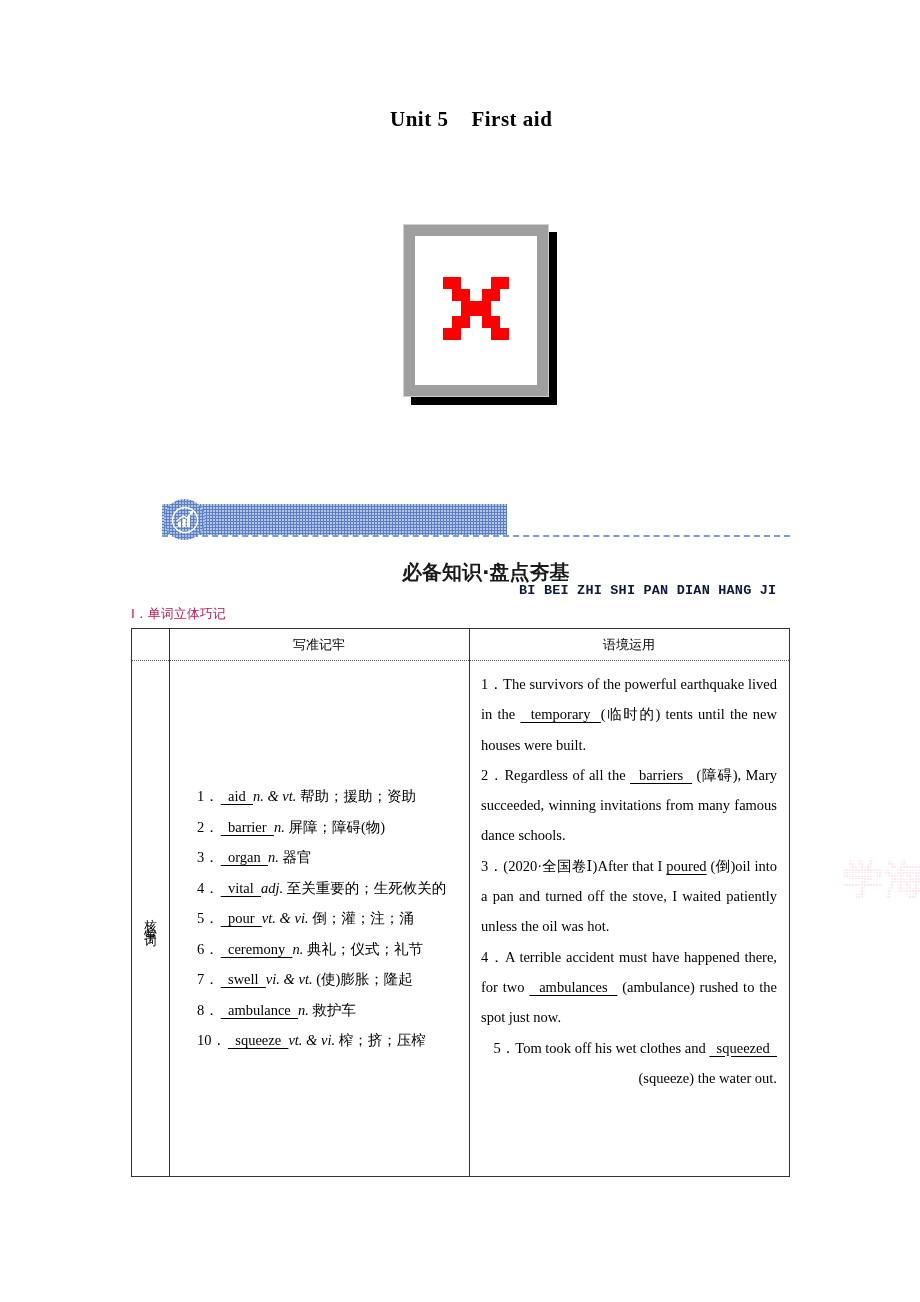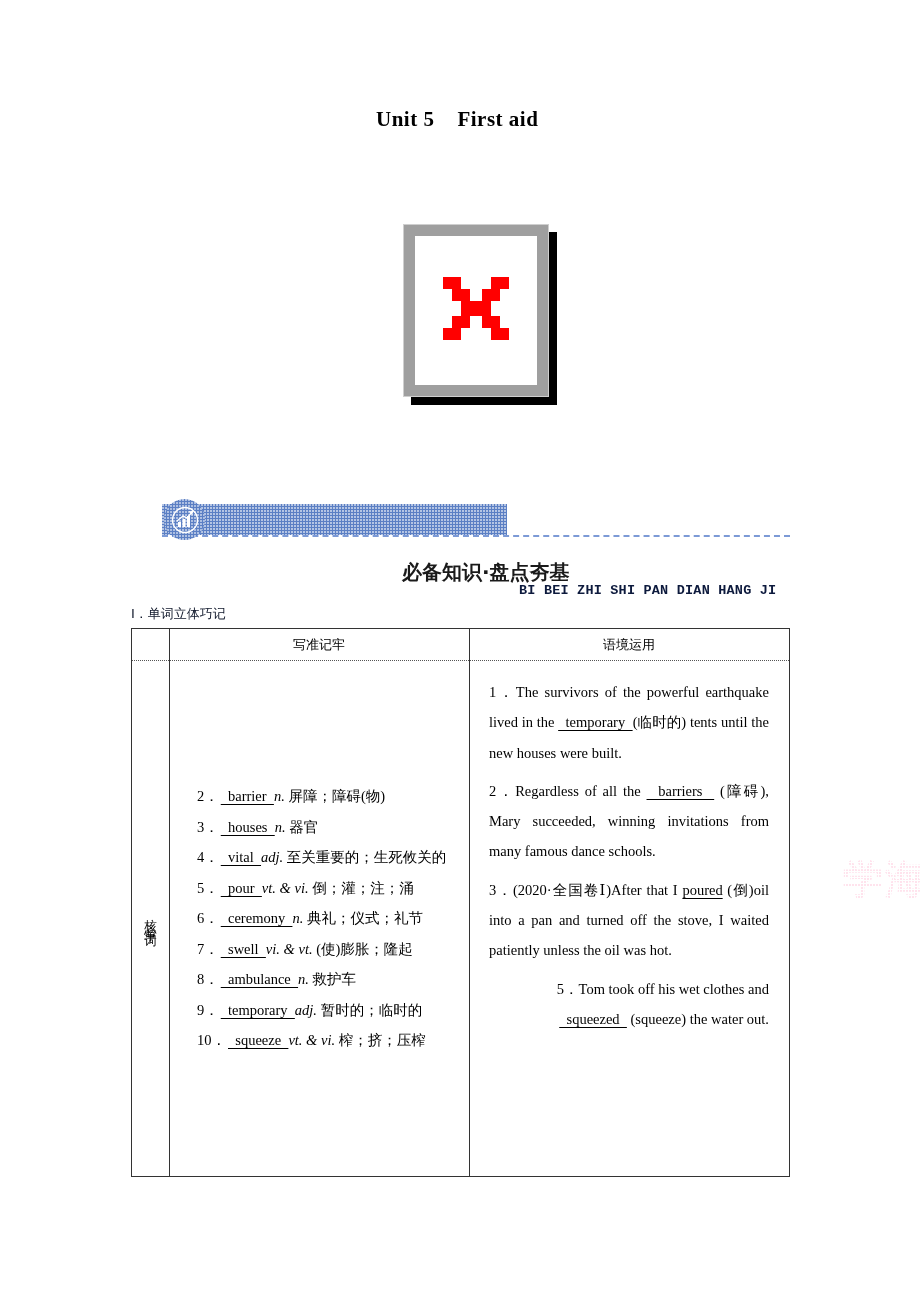--- a/index.html
+++ b/index.html
@@ -12,21 +12,21 @@
     height: 1302px;
     position: relative;
     font-family: "Liberation Serif", "DejaVu Serif", serif;
     color: #000000;
     overflow: hidden;
   }
 
   
   .page-title {
     position: absolute;
-    left: 376px;
+    left: 390px;
     top: 107px;
     font-family: "Liberation Serif", "DejaVu Serif", serif;
     font-weight: bold;
     font-size: 21px;
     letter-spacing: 0.5px;
     white-space: pre;
   }
 
   
   .broken-image {
@@ -125,21 +125,21 @@
     letter-spacing: 0.2px;
     color: #0d1a3d;
     white-space: pre;
   }
   .subsec-title {
     position: absolute;
     left: 131px;
     top: 605px;
     font-family: "DejaVu Sans", "Liberation Sans", sans-serif;
     font-size: 13px;
-    color: #0f172a;
+    color: #be185d;
     white-space: pre;
   }
 
   
   .vtable {
     position: absolute;
     left: 131px;
     top: 628px;
     width: 659px;
     height: 549px;
@@ -246,21 +246,21 @@
     padding: 8px 12px 8px 12px;
     box-sizing: border-box;
   }
   .ctxline {
     font-family: "Liberation Serif", "DejaVu Serif", serif;
     font-size: 14.5px;
     line-height: 30.3px;
     color: #000;
     text-align: justify;
     text-justify: inter-word;
-    margin: 8px;
+    margin: 0;
   }
   .ctxline.last-line { text-align: right; }
 
   
   .watermark {
     position: absolute;
     left: 798px;
     top: 848px;
     width: 96px;
     height: 62px;
@@ -333,57 +333,60 @@
   </div>
 
   <div class="vt-body">
 
     <div class="vlabel">
       <span>核心单词</span>
     </div>
 
     <div class="wordcol">
       <div class="wordline">
+        <span class="num">1．</span><span class="blank">  aid  </span><span class="pos">n. &amp; vt.</span> <span>帮助；援助；资助</span>
+      </div>
+      <div class="wordline">
         <span class="num">2．</span><span class="blank">  barrier  </span><span class="pos">n.</span> <span>屏障；障碍(物)</span>
       </div>
       <div class="wordline">
-        <span class="num">3．</span><span class="blank">  houses  </span><span class="pos">n.</span> <span>器官</span>
+        <span class="num">3．</span><span class="blank">  organ  </span><span class="pos">n.</span> <span>器官</span>
       </div>
       <div class="wordline">
         <span class="num">4．</span><span class="blank">  vital  </span><span class="pos">adj.</span> <span>至关重要的；生死攸关的</span>
       </div>
       <div class="wordline">
         <span class="num">5．</span><span class="blank">  pour  </span><span class="pos">vt. &amp; vi.</span> <span>倒；灌；注；涌</span>
       </div>
       <div class="wordline">
         <span class="num">6．</span><span class="blank">  ceremony  </span><span class="pos">n.</span> <span>典礼；仪式；礼节</span>
       </div>
       <div class="wordline">
         <span class="num">7．</span><span class="blank">  swell  </span><span class="pos">vi. &amp; vt.</span> <span>(使)膨胀；隆起</span>
       </div>
       <div class="wordline">
         <span class="num">8．</span><span class="blank">  ambulance  </span><span class="pos">n.</span> <span>救护车</span>
-      </div>
-      <div class="wordline">
-        <span class="num">9．</span><span class="blank">  temporary  </span><span class="pos">adj.</span> <span>暂时的；临时的</span>
       </div>
       <div class="wordline">
         <span class="num">10．</span><span class="blank">  squeeze  </span><span class="pos">vt. &amp; vi.</span> <span>榨；挤；压榨</span>
       </div>
     </div>
 
     <div class="ctxcol">
       <p class="ctxline">
         <span>1．</span><span>The survivors of the powerful earthquake lived in the </span><span class="blank">  temporary  </span><span>(临时的) tents until the new houses were built.</span>
       </p>
       <p class="ctxline">
         <span>2．</span><span>Regardless of all the </span><span class="blank">  barriers  </span><span> (障碍), Mary succeeded, winning invitations from many famous dance schools.</span>
       </p>
       <p class="ctxline">
         <span>3．</span><span>(2020·全国卷Ⅰ)After that I </span><span class="blank">poured</span><span> (倒)oil into a pan and turned off the stove, I waited patiently unless the oil was hot.</span>
       </p>
+      <p class="ctxline">
+        <span>4．</span><span>A terrible accident must have happened there, for two </span><span class="blank">  ambulances  </span><span> (ambulance) rushed to the spot just now.</span>
+      </p>
       <p class="ctxline last-line">
         <span>5．</span><span>Tom took off his wet clothes and </span><span class="blank">  squeezed  </span><span> (squeeze) the water out.</span>
       </p>
     </div>
 
   </div>
 </div>
 
 </body></html>

